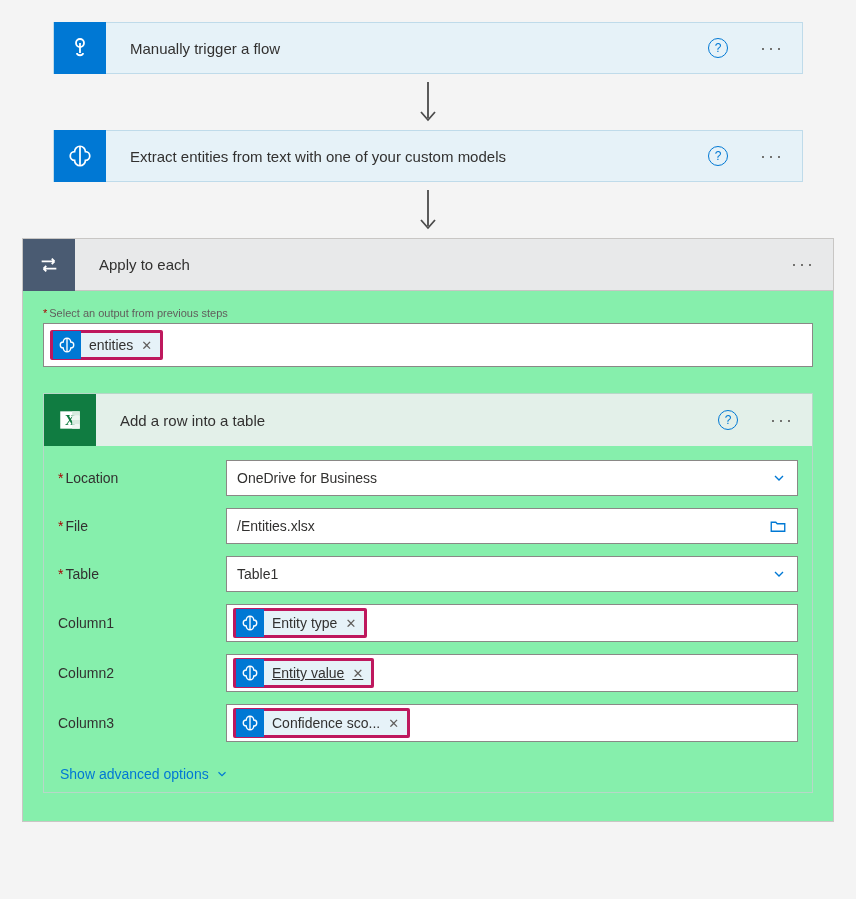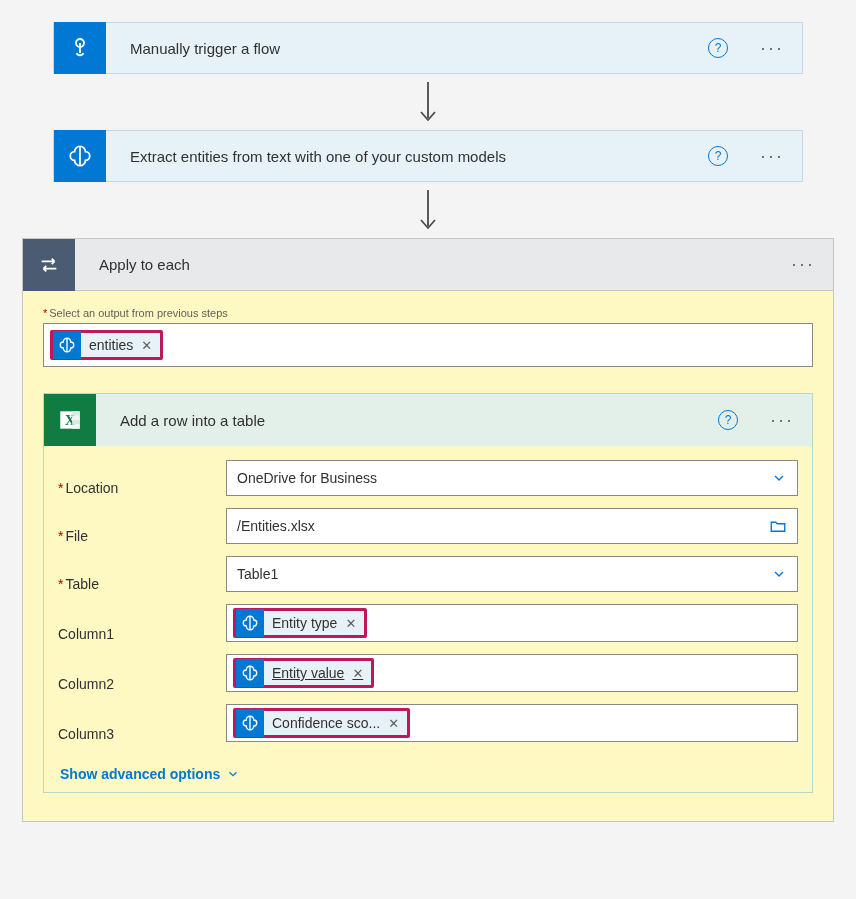--- a/index.html
+++ b/index.html
@@ -40,21 +40,21 @@
     margin-right: 14px;
   }
   .dots-btn {
     padding: 0 18px; font-size: 18px; letter-spacing: 2px; color: #605e5c; cursor:pointer;
   }
   .arrow-down { margin: 6px 0; color: #5a5a5a; }
 
   .apply-container {
     width: 812px;
     border: 1px solid #c8c6c4;
-    background: #fef9c3;
+    background: #86efac;
   }
   .apply-header {
     display: flex; align-items: center; height: 52px;
     background: #e8e9ea; border-bottom: 1px solid #c8c6c4;
   }
   .apply-icon {
     width: 52px; height: 52px; background: #4a5b72; color: #fff;
     display:flex; align-items:center; justify-content:center;
   }
   .apply-body { padding: 16px 20px 28px 20px; }
@@ -76,31 +76,31 @@
   .token-x { margin-left: 8px; color: #605e5c; cursor:pointer; font-size: 13px;}
   .excel-section {
     margin-top: 26px;
     border: 1px solid #b7d7c8;
   }
   .excel-header {
     display:flex; align-items:center; height: 52px; background: #e3f0e9;
   }
   .excel-icon { width:52px; height:52px; background:#107c41; display:flex;align-items:center;justify-content:center;}
   .params { padding: 14px 14px 4px 14px; }
-  .param-row { display:flex; align-items:flex-end; margin-bottom: 12px; gap:8px; }
+  .param-row { display:flex; align-items:center; margin-bottom: 12px; gap:8px; }
   .param-label { width: 160px; font-size: 14px; color: #323130; }
   .param-field {
     flex:1; border:1px solid #8a8886; background:#fff; min-height: 36px;
     display:flex; align-items:center; padding: 0 10px; font-size:14px;
     justify-content: space-between;
   }
   .param-field .left { display:flex; align-items:center; gap:6px; flex-wrap:wrap;}
   .chev { color:#0078d4; }
   .folder-ic { color:#0078d4; }
-  .adv-link { color:#0078d4; font-size:14px; padding: 12px 2px 6px 2px; display:flex; align-items:center; gap:6px; cursor:pointer;font-weight:bold;}
+  .adv-link { color:#0078d4; font-size:14px; padding: 12px 2px 6px 2px; display:flex; align-items:center; gap:6px; cursor:pointer;}
   svg { display:block; }
 </style>
 </head>
 <body>
 
 <div class="flow-canvas">
 
   <div class="step-card bluecard">
     <div class="step-icon blue">
       <svg width="24" height="24" viewBox="0 0 24 24" fill="none" stroke="#fff" stroke-width="1.8">

